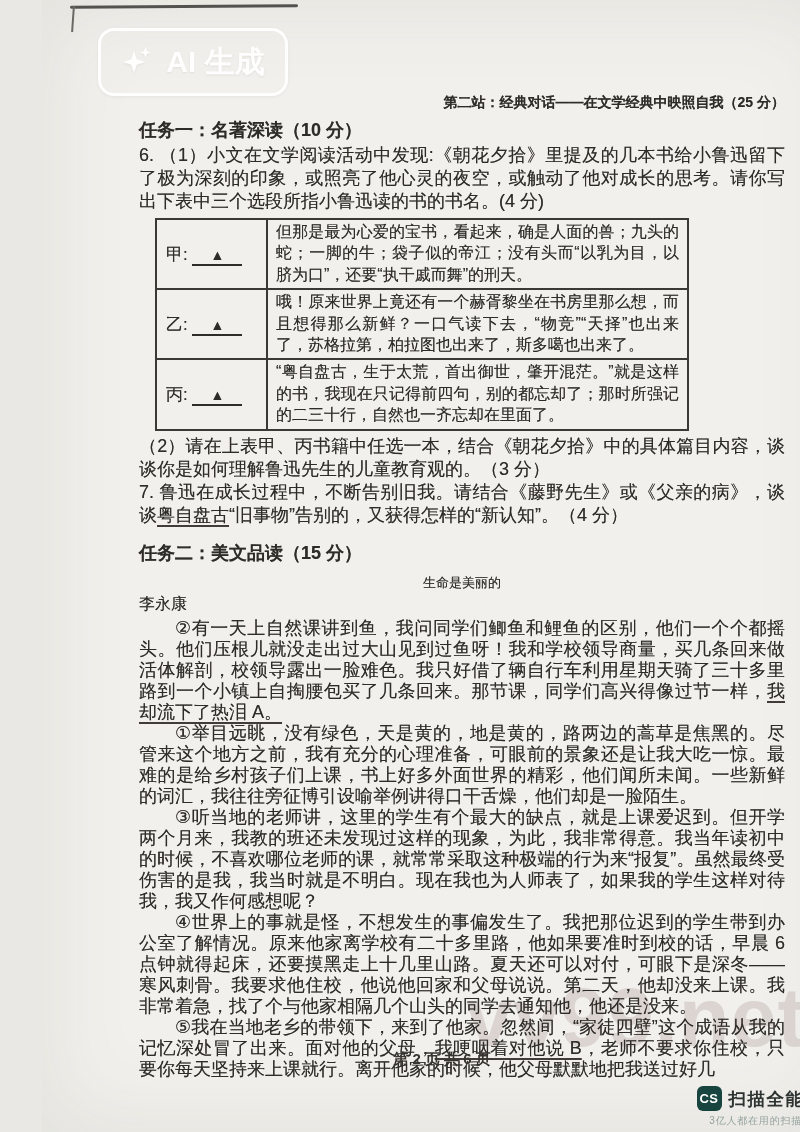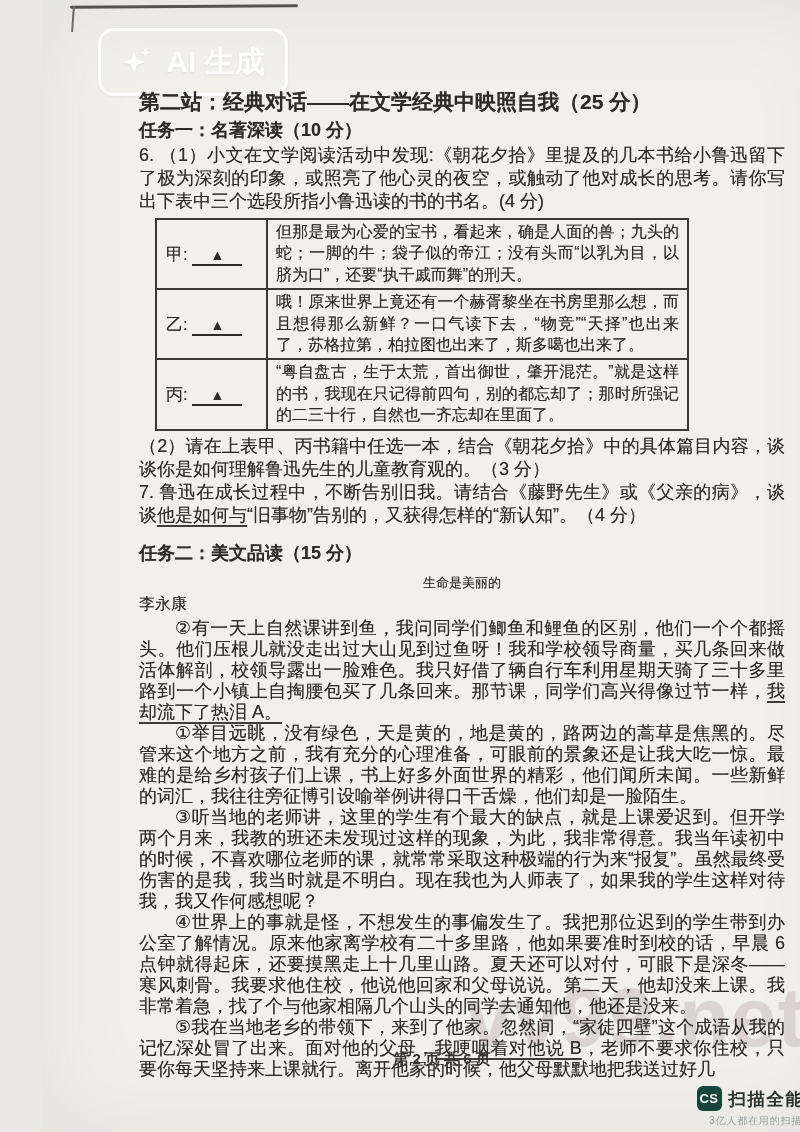--- a/index.html
+++ b/index.html
@@ -19,21 +19,21 @@
     position:absolute;left:56px;top:28px;width:184px;height:62px;
     border:3px solid rgba(255,255,255,.92);border-radius:16px;
     display:flex;align-items:center;justify-content:center;gap:11px;
     color:rgba(255,255,255,.95);font-size:30px;font-weight:bold;
     text-shadow:0 1px 2px rgba(120,115,105,.12);
     box-shadow:0 1px 3px rgba(120,115,105,.10);
   }
   .ai-badge svg{filter:drop-shadow(0 1px 1px rgba(120,115,105,.12));}
 
   .content{position:absolute;left:97px;top:90px;width:646px;z-index:1;text-shadow:0 0 .5px rgba(45,42,36,.55);}
-  .station-title{margin:0 0 4px;text-align:left;font-size:21px;line-height:24px;font-weight:bold;}
+  .station-title{margin:0 0 4px;text-align:right;font-size:14px;line-height:24px;font-weight:bold;}
   .task-heading{margin:2px 0 2px;font-size:18px;line-height:24px;font-weight:bold;}
   .q{margin:0;font-size:18px;line-height:23px;text-align:justify;}
 
   table.excerpts{border-collapse:collapse;margin:5px 0 4px 16px;width:534px;}
   table.excerpts td{border:2px solid #3b3935;}
   td.label-cell{width:96px;padding:0 4px 0 9px;font-size:17px;white-space:nowrap;}
   td.text-cell{padding:1px 8px 3px;font-size:16px;line-height:21.4px;text-align:justify;}
   .blank{display:inline-block;width:50px;border-bottom:2px solid #2e2c29;text-align:center;font-size:14px;line-height:15px;padding-bottom:1px;}
 
   .ul{text-decoration:underline;text-decoration-thickness:1.5px;text-underline-offset:3.5px;text-decoration-color:#403d38;}
@@ -106,21 +106,21 @@
             <span>丙:</span>
             <span class="blank"><span>▲</span></span>
           </td>
           <td class="text-cell">“粤自盘古，生于太荒，首出御世，肇开混茫。”就是这样的书，我现在只记得前四句，别的都忘却了；那时所强记的二三十行，自然也一齐忘却在里面了。</td>
         </tr>
       </tbody>
     </table>
 
     <p class="q">（2）请在上表甲、丙书籍中任选一本，结合《朝花夕拾》中的具体篇目内容，谈谈你是如何理解鲁迅先生的儿童教育观的。（3 分）</p>
 
-    <p class="q"><span>7. 鲁迅在成长过程中，不断告别旧我。请结合《藤野先生》或《父亲的病》，谈谈</span><span class="ul">他是如何与</span><span>“旧事物”告别的，又获得怎样的“新认知”。（4 分）</span></p>
+    <p class="q"><span>7. 鲁迅在成长过程中，不断告别旧我。请结合《藤野先生》或《父亲的病》，谈谈</span><span class="ul">粤自盘古</span><span>“旧事物”告别的，又获得怎样的“新认知”。（4 分）</span></p>
 
     <h2 class="task-heading" style="margin-top:14px;">任务二：美文品读（15 分）</h2>
 
     <div class="essay-title">生命是美丽的</div>
     <div class="essay-author">李永康</div>
 
     <p class="essay"><span>②有一天上自然课讲到鱼，我问同学们鲫鱼和鲤鱼的区别，他们一个个都摇头。他们压根儿就没走出过大山见到过鱼呀！我和学校领导商量，买几条回来做活体解剖，校领导露出一脸难色。我只好借了辆自行车利用星期天骑了三十多里路到一个小镇上自掏腰包买了几条回来。那节课，同学们高兴得像过节一样，</span><span class="ul">我却流下了热泪 A。</span></p>
 
     <p class="essay">①举目远眺，没有绿色，天是黄的，地是黄的，路两边的蒿草是焦黑的。尽管来这个地方之前，我有充分的心理准备，可眼前的景象还是让我大吃一惊。最难的是给乡村孩子们上课，书上好多外面世界的精彩，他们闻所未闻。一些新鲜的词汇，我往往旁征博引设喻举例讲得口干舌燥，他们却是一脸陌生。</p>
 

